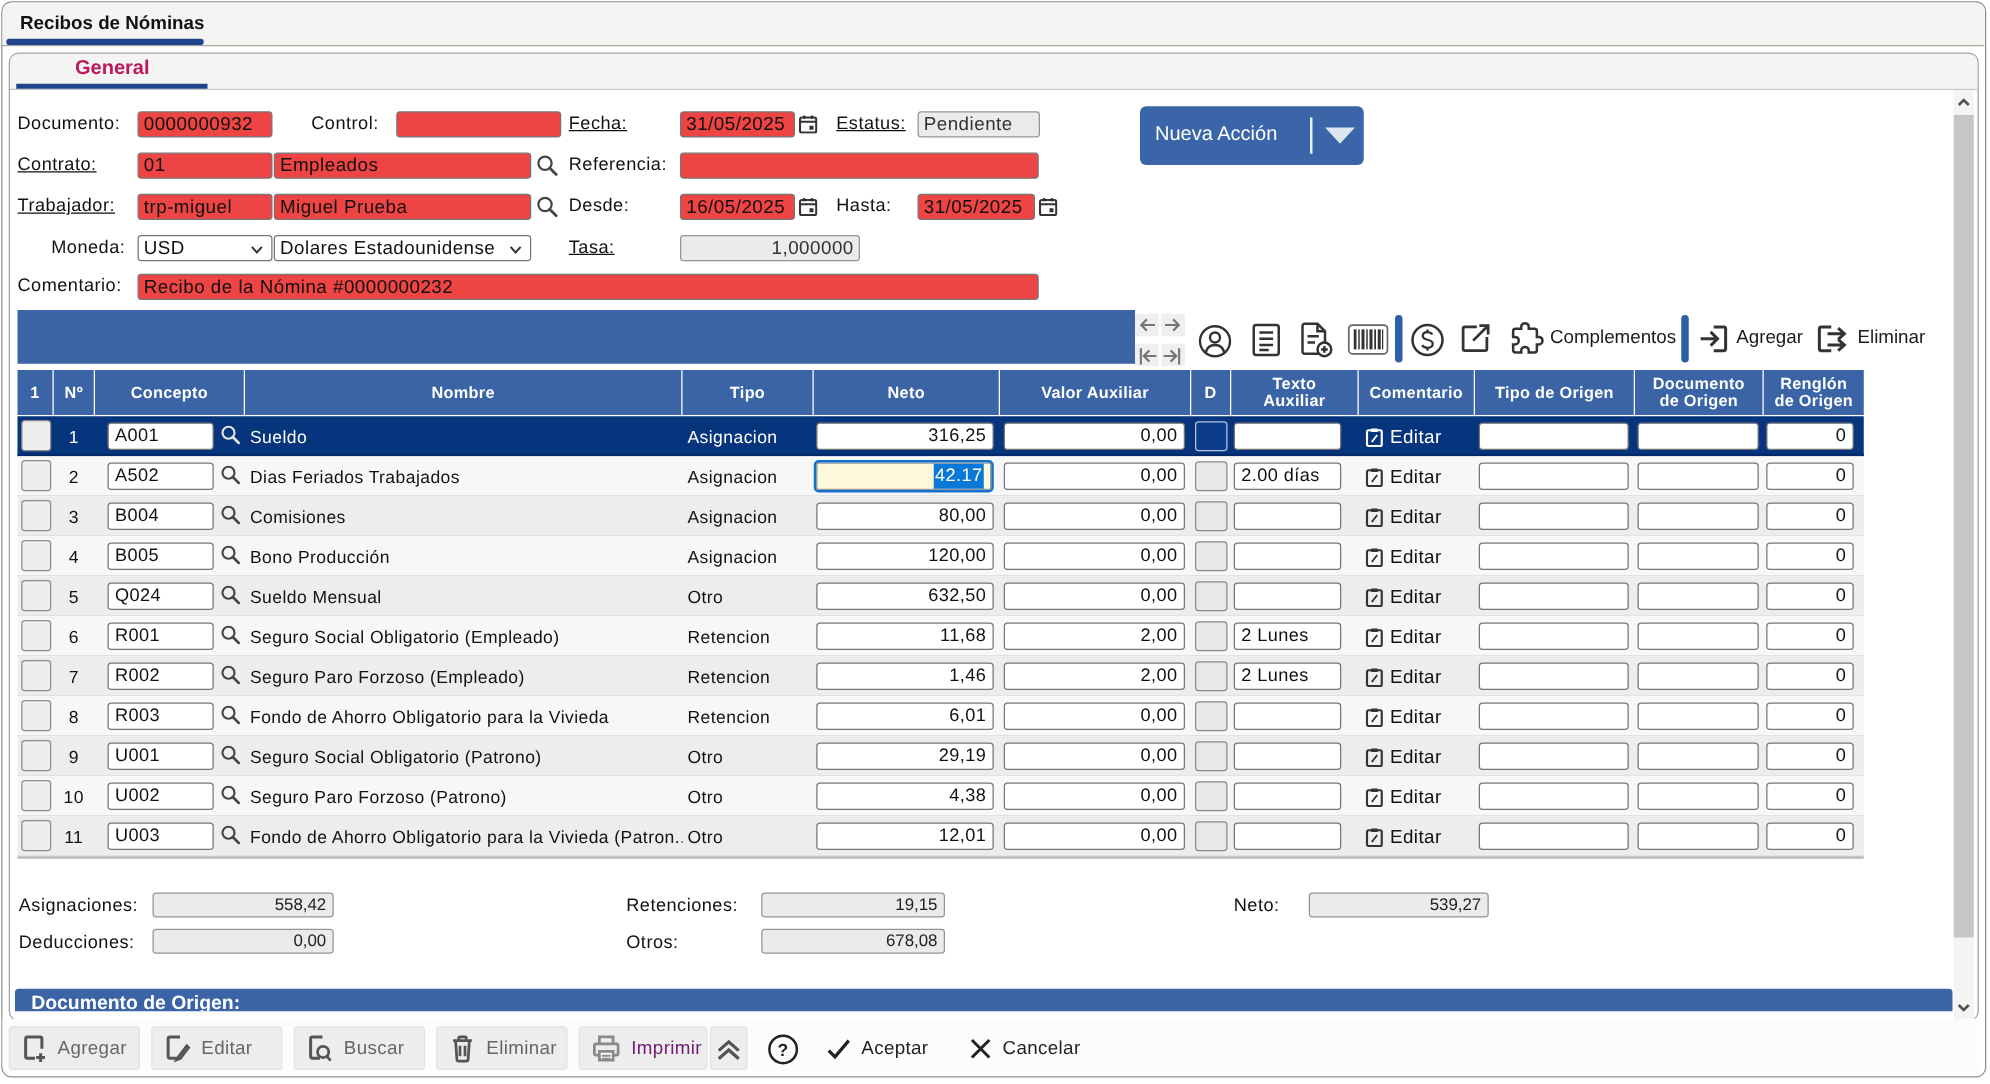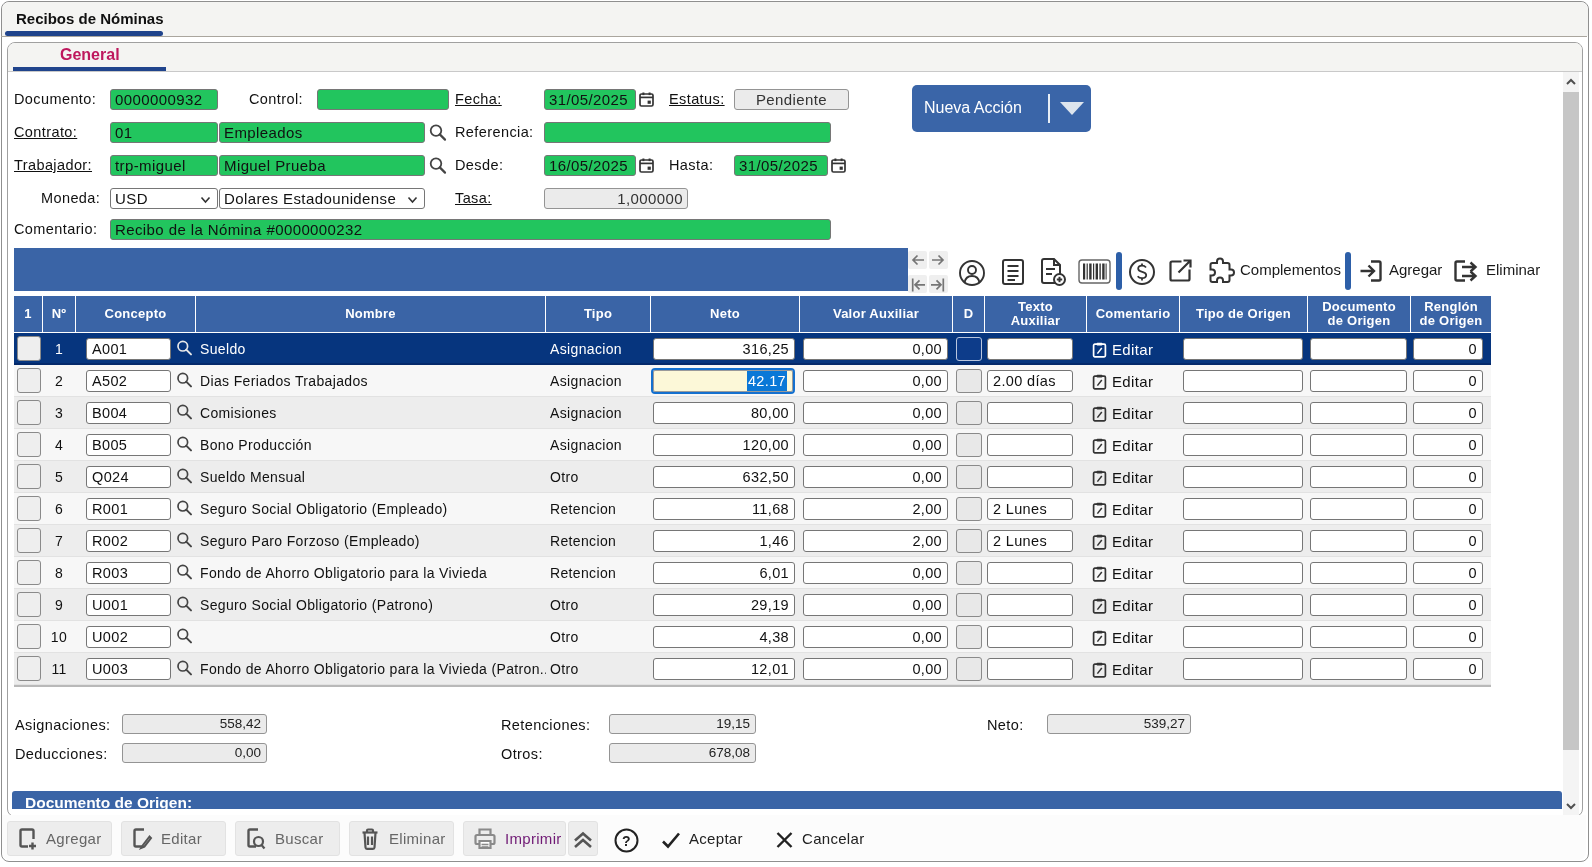--- a/index.html
+++ b/index.html
@@ -8,21 +8,21 @@
 #title{position:absolute;left:16px;top:10px;font-size:15px;font-weight:bold;color:#111;}
 #title-bar{position:absolute;left:5px;top:31px;width:158px;height:5px;background:#20448c;border-radius:3px;}
 #title-line{position:absolute;left:1px;top:36px;width:1586px;height:1px;background:#aaa69e;}
 #panel{position:absolute;left:7px;top:42px;width:1576px;height:775px;background:#fff;border:1px solid #a0a0a0;border-radius:8px;overflow:hidden;}
 #tabstrip{position:absolute;left:0;top:0;width:100%;height:29px;background:#f4f4f2;border-bottom:1px solid #c9c9c9;}
 #gen{position:absolute;left:52px;top:3px;font-size:16px;font-weight:bold;color:#be185d;}
 #gen-bar{position:absolute;left:5px;top:24px;width:153px;height:4px;background:#20448c;}
 
 .lbl{position:absolute;font-size:14.5px;letter-spacing:0.4px;color:#111;height:21px;line-height:21px;white-space:nowrap;}
 .lbl.u{text-decoration:underline;}
-.inp{position:absolute;height:21px;border:1px solid #767676;border-radius:3px;background:#22c55e;font-size:15px;letter-spacing:0.4px;color:#111;line-height:19px;padding:0 4px;white-space:nowrap;overflow:hidden;}
+.inp{position:absolute;height:21px;border:1px solid #767676;border-radius:3px;background:#ef4444;font-size:15px;letter-spacing:0.4px;color:#111;line-height:19px;padding:0 4px;white-space:nowrap;overflow:hidden;}
 .inp.ro{background:#ebebeb;border-color:#949494;color:#333;}
 .inp.num{text-align:right;}
 .sel-box{position:absolute;height:21px;border:1px solid #767676;border-radius:3px;background:#fff;font-size:15px;letter-spacing:0.4px;color:#111;line-height:19px;padding:0 4px;}
 .sel-box .vchev{position:absolute;right:6px;top:7px;}
 .cal{position:absolute;width:15px;height:15px;}
 .formmag{position:absolute;width:18px;height:18px;}
 
 #nabtn{position:absolute;left:912px;top:85px;width:179px;height:47px;background:#3a65a8;border-radius:5px;}
 #nabtn .t{position:absolute;left:12px;top:0;height:47px;line-height:46px;font-size:16px;color:#fff;}
 #nabtn .sep{position:absolute;left:136px;top:9px;width:2px;height:29px;background:#e8eef5;}
@@ -95,21 +95,21 @@
 <div class="lbl u" style="left:455px;top:89px;">Fecha:</div>
 <div class="inp " style="left:544px;top:89px;width:92px;">31/05/2025</div>
 <span class="cal" style="left:639px;top:92px;"><svg width="15" height="15" viewBox="0 0 15 15">
       <rect x="1" y="2" width="13" height="12" rx="1.5" fill="none" stroke="#333" stroke-width="1.7"></rect>
       <line x1="1" y1="5.4" x2="14" y2="5.4" stroke="#333" stroke-width="1.7"></line>
       <rect x="3.4" y="0.5" width="2" height="2.6" fill="#333"></rect>
       <rect x="9.6" y="0.5" width="2" height="2.6" fill="#333"></rect>
       <rect x="8.6" y="8.6" width="3.2" height="3.2" fill="#333"></rect>
     </svg></span>
 <div class="lbl u" style="left:669px;top:89px;">Estatus:</div>
-<div class="inp ro" style="left:734px;top:89px;width:115px;text-align:center;">Pendiente</div>
+<div class="inp ro" style="left:734px;top:89px;width:98px;">Pendiente</div>
 <div class="lbl u" style="left:14px;top:122px;">Contrato:</div>
 <div class="inp " style="left:110px;top:122px;width:108px;">01</div>
 <div class="inp " style="left:219px;top:122px;width:206px;">Empleados</div>
 <span class="formmag" style="left:429px;top:124px;"><svg class="mag" width="18" height="18" viewBox="0 0 18 18">
       <circle cx="7" cy="6.6" r="5.3" fill="none" stroke="#444" stroke-width="1.8"></circle>
       <line x1="10.8" y1="10.4" x2="16" y2="15.6" stroke="#444" stroke-width="2.2" stroke-linecap="round"></line>
     </svg></span>
 <div class="lbl" style="left:455px;top:122px;">Referencia:</div>
 <div class="inp " style="left:544px;top:122px;width:287px;"></div>
 <div class="lbl u" style="left:14px;top:155px;">Trabajador:</div>
@@ -480,20 +480,21 @@
 <div class="cin rorig">0</div>
 </div>
 <div class="row even" style="top:621px">
 <div class="chk"></div>
 <div class="rnum">10</div>
 <div class="cin code">U002</div>
 <span class="magwrap"><svg class="mag" width="17" height="17" viewBox="0 0 17 17">
         <circle cx="6.8" cy="6.2" r="4.8" fill="none" stroke="#444" stroke-width="1.7"></circle>
         <line x1="10.2" y1="9.6" x2="15" y2="14.4" stroke="#444" stroke-width="2" stroke-linecap="round"></line>
       </svg></span>
+<div class="nm">Seguro Paro Forzoso (Patrono)</div>
 <div class="tp">Otro</div>
 <div class="cin neto">4,38</div>
 <div class="cin valor">0,00</div>
 <div class="dbtn"></div>
 <div class="cin taux"></div>
 <span class="editw">
       <svg width="15" height="16" viewBox="0 0 15 16">
         <rect x="1.6" y="2.2" width="11.8" height="12.6" rx="1.2" fill="none" stroke="#333" stroke-width="1.7"></rect>
         <rect x="4.6" y="0.8" width="5.8" height="2.8" rx="0.8" fill="#333"></rect>
         <line x1="9.8" y1="6" x2="5.4" y2="11.6" stroke="#333" stroke-width="1.5"></line>

